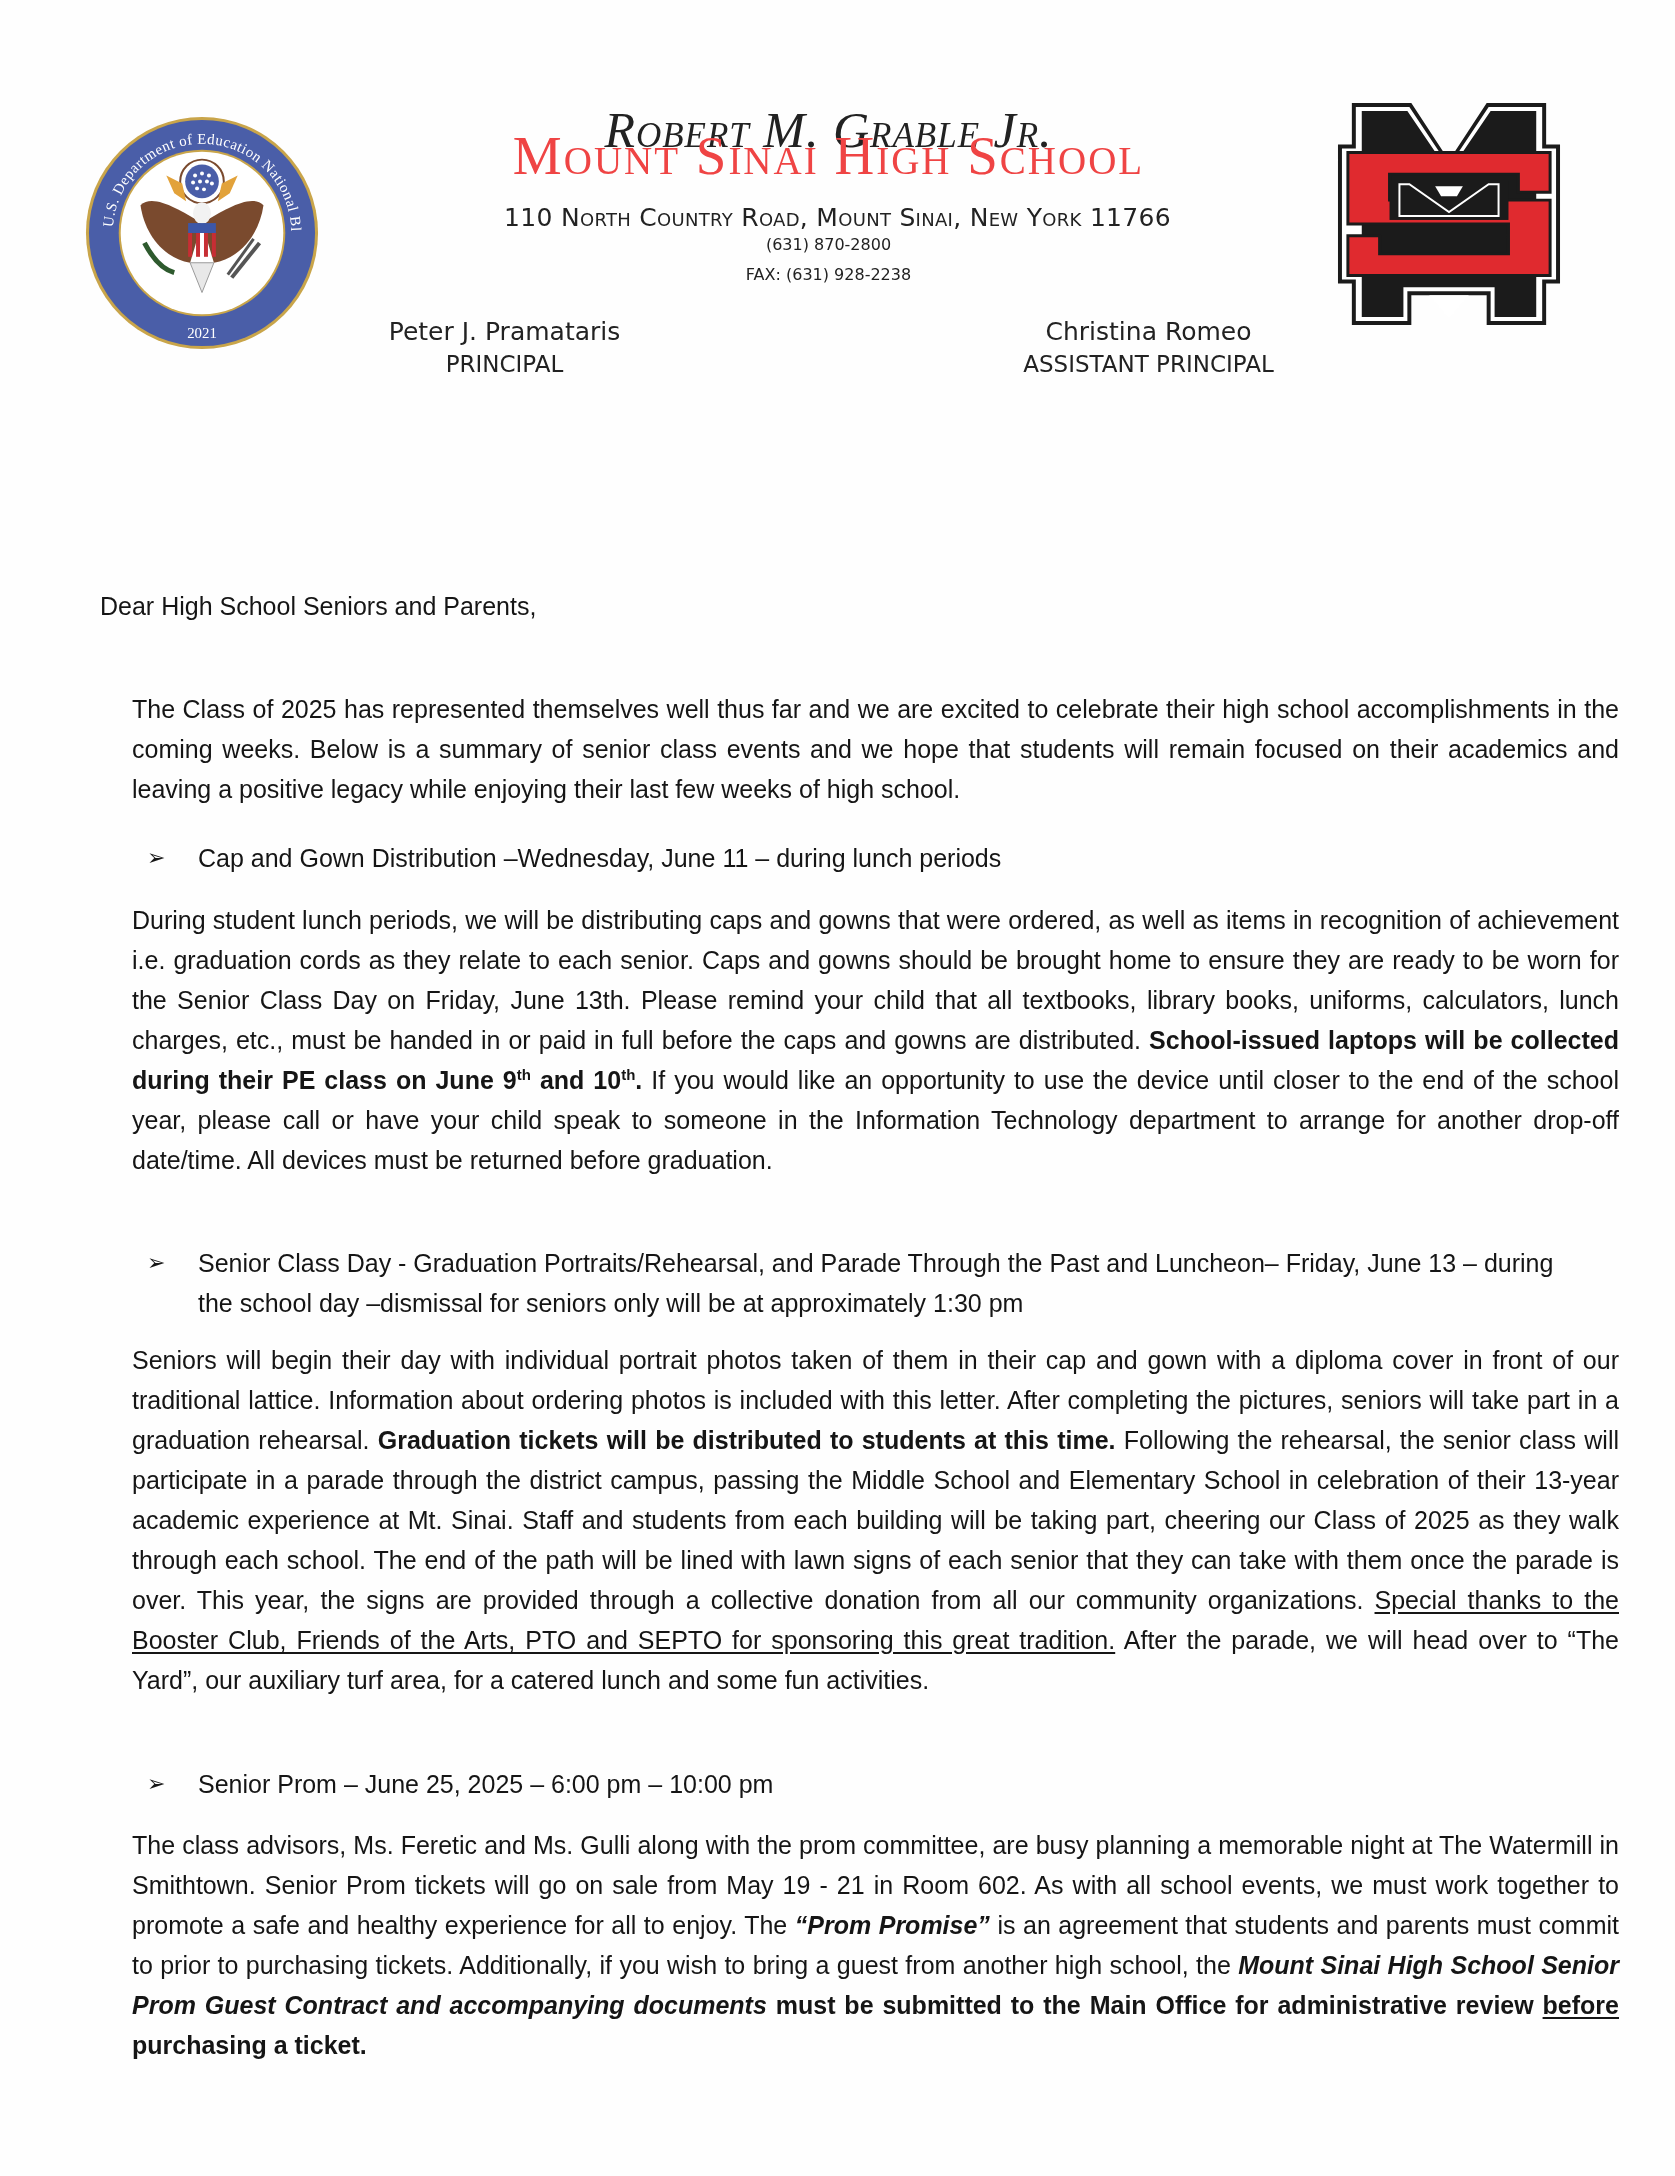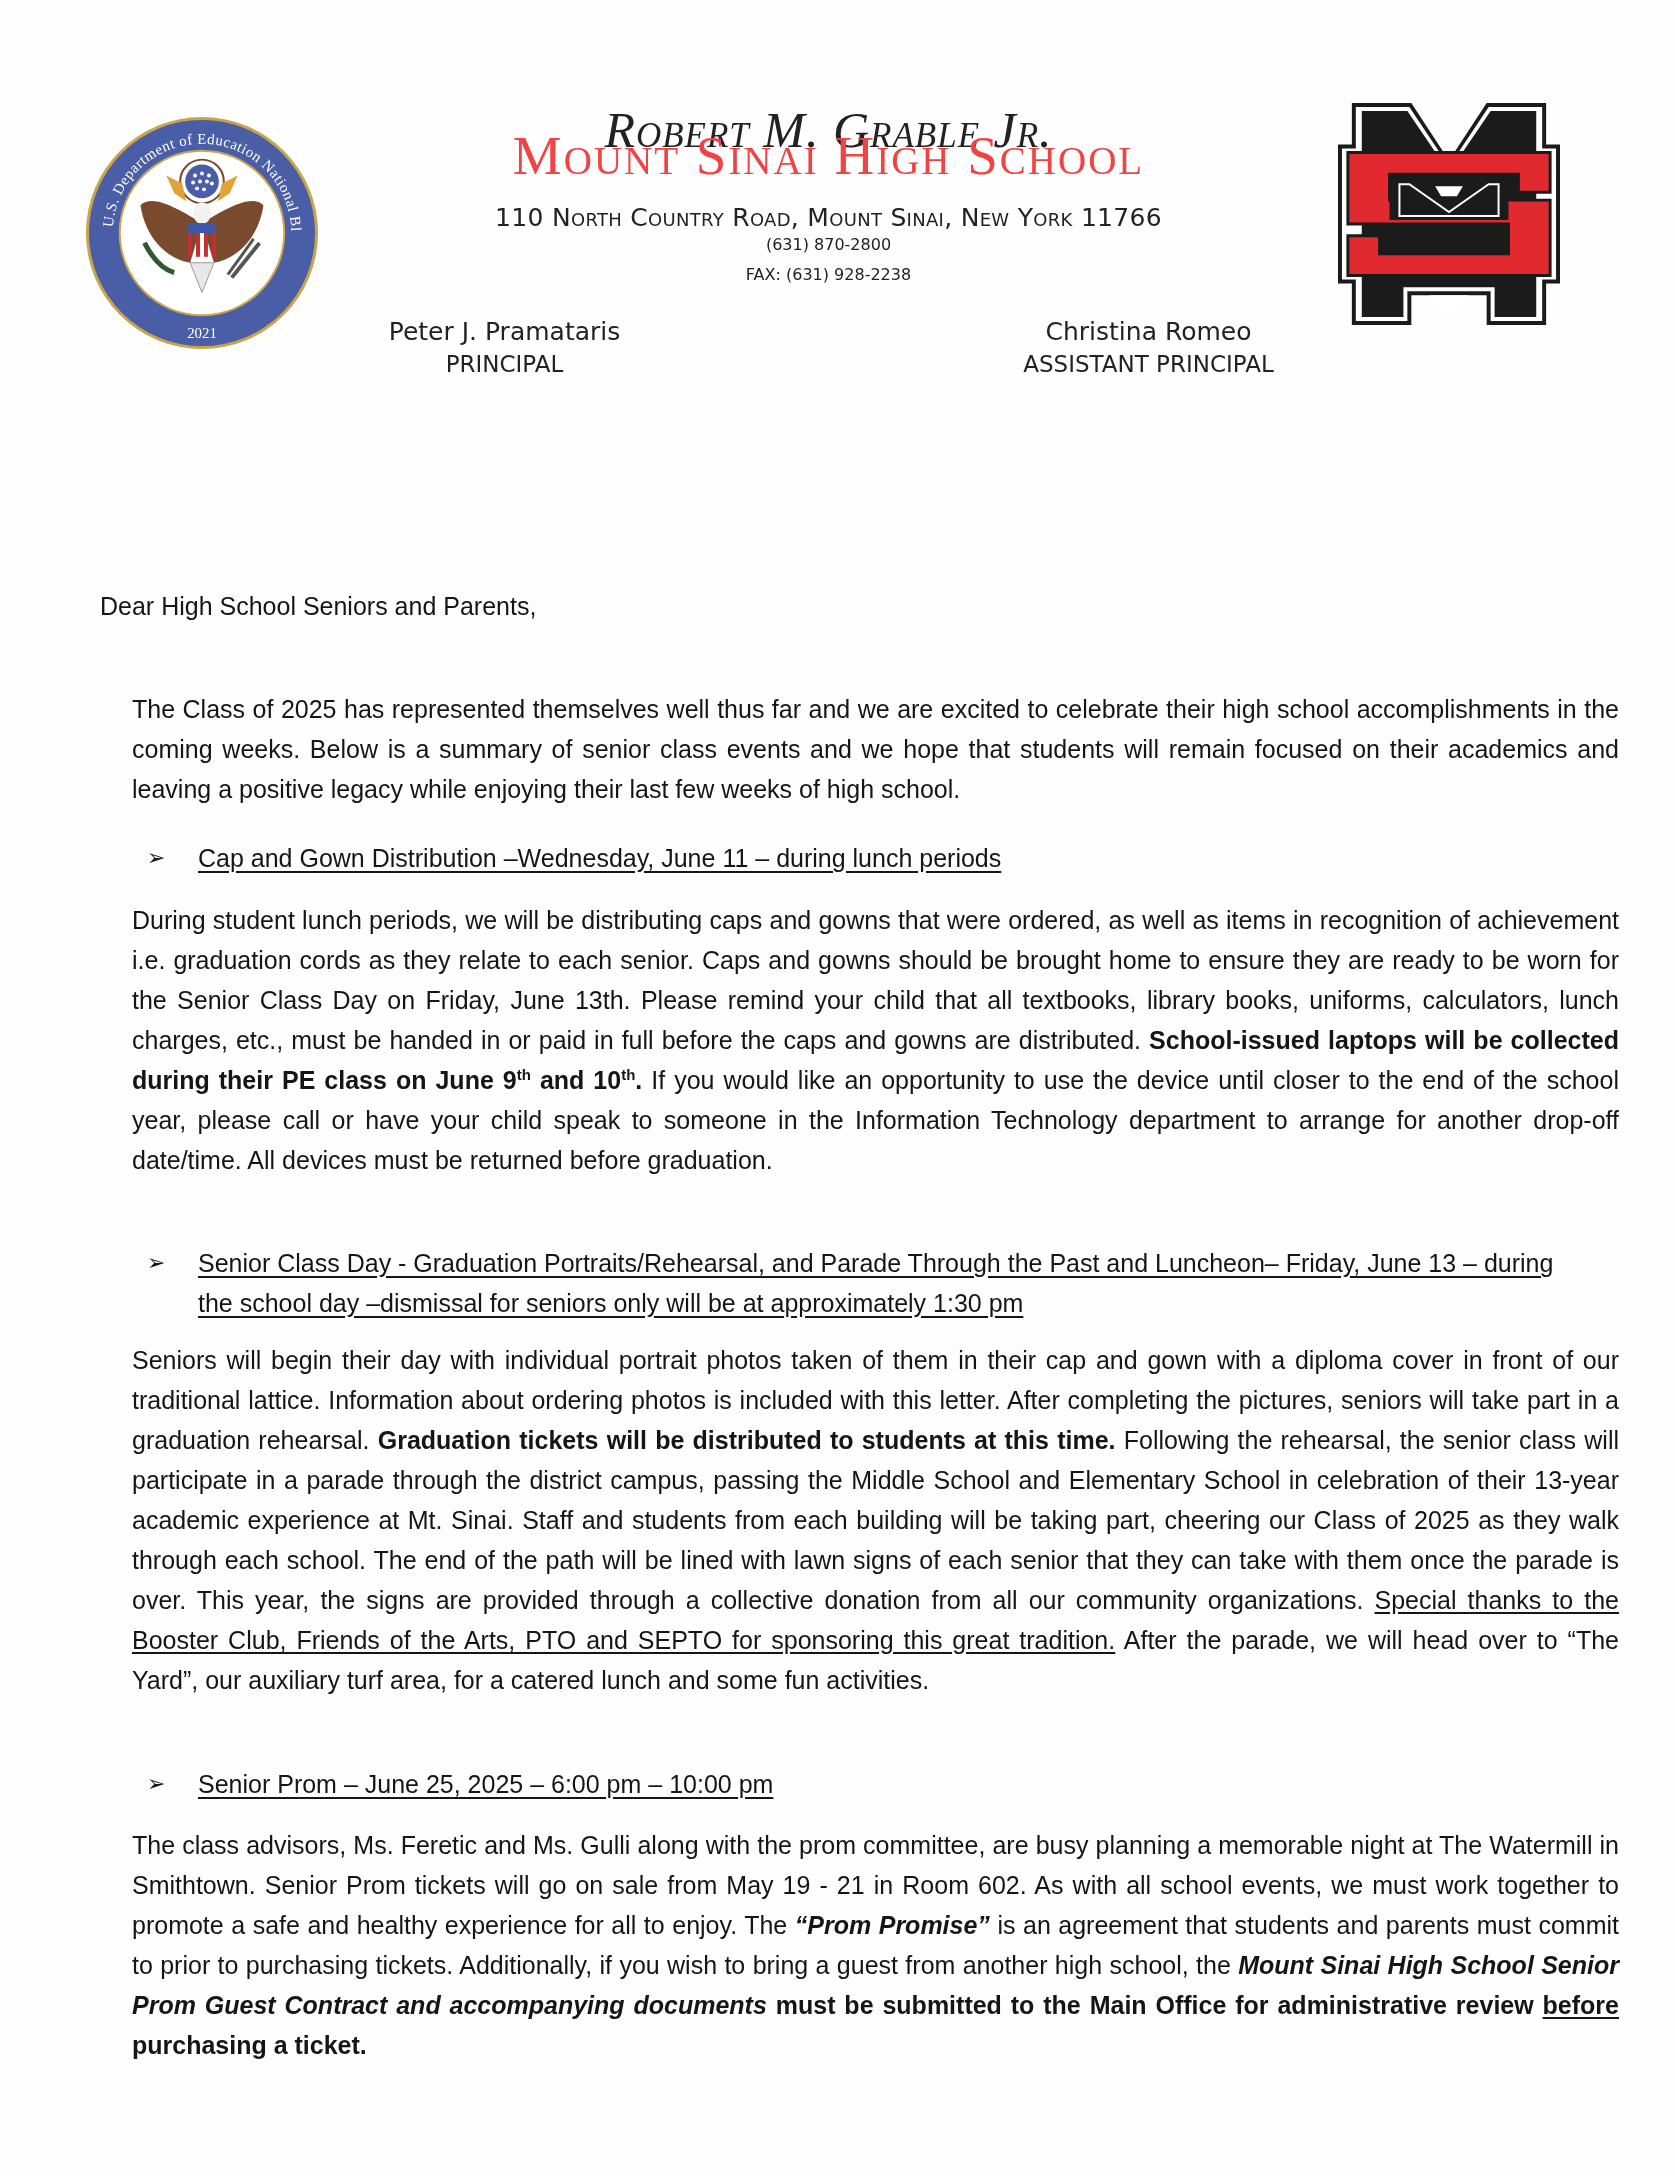--- a/index.html
+++ b/index.html
@@ -7,21 +7,21 @@
   .page { position: absolute; left: 0; top: 0; width: 1675px; height: 2176px; background: #fefefe; }
 
   
   .seal { position: absolute; left: 83px; top: 114px; width: 238px; height: 238px; }
   .logo-ms { position: absolute; left: 1330px; top: 101px; width: 238px; height: 226px; }
 
   .lh-title1 { position: absolute; left: 297px; width: 1063px; top: 61px; text-align: center;
     font-family: "Liberation Serif", "DejaVu Serif", serif; font-style: italic; font-size: 50px; letter-spacing: 1px; color: #222; font-variant: small-caps; margin-top: 40px; }
   .lh-title2 { position: absolute; left: 297px; width: 1063px; top: 124px; text-align: center;
     font-family: "Liberation Serif", "DejaVu Serif", serif; font-size: 55px; letter-spacing: 2px; color: #ef4444; font-variant: small-caps; }
-  .lh-address { position: absolute; left: 297px; width: 1063px; top: 203px; text-align: center;
+  .lh-address { position: absolute; left: 306px; width: 1063px; top: 203px; text-align: center;
     font-family: "DejaVu Sans", sans-serif; font-size: 25px; font-variant: small-caps; color: #222; letter-spacing: 0.3px; }
   .lh-phone, .lh-fax { position: absolute; left: 297px; width: 1063px; text-align: center;
     font-family: "DejaVu Sans", sans-serif; font-size: 16px; color: #222; }
   .lh-phone { top: 235px; }
   .lh-fax { top: 265px; }
 
   .staff { position: absolute; text-align: center; font-family: "DejaVu Sans", sans-serif; color: #222; }
   .staff .name { font-size: 25px; line-height: 33px; }
   .staff .role { font-size: 23px; line-height: 33px; }
   .staff-principal { left: 376px; width: 257px; top: 315px; }
@@ -34,21 +34,21 @@
   .date { top: 475px; }
   .salutation { top: 586px; }
   .intro { top: 689px; }
   .p-cap { top: 900px; }
   .p-senior { top: 1340px; }
   .p-prom { top: 1825px; }
 
   .bullet { position: absolute; left: 147px; width: 1440px; font-family: "Liberation Sans", "DejaVu Sans", sans-serif;
     font-size: 25px; line-height: 40px; color: #151515; }
   .bullet .arrow { position: absolute; left: 0; top: 0; font-size: 22px; }
-  .bullet .heading { display: block; margin-left: 51px; text-decoration: underline; text-underline-offset: 4px; }
+  .bullet .heading { display: block; margin-left: 51px; text-underline-offset: 4px; }
   .b-cap { top: 838px; }
   .b-senior { top: 1243px; }
   .b-prom { top: 1764px; }
 
   .b { font-weight: bold; }
   .bi { font-weight: bold; font-style: italic; }
   .u { text-decoration: underline; text-underline-offset: 3px; }
   sup { font-size: 15px; line-height: 0; }
 </style>
 </head>

